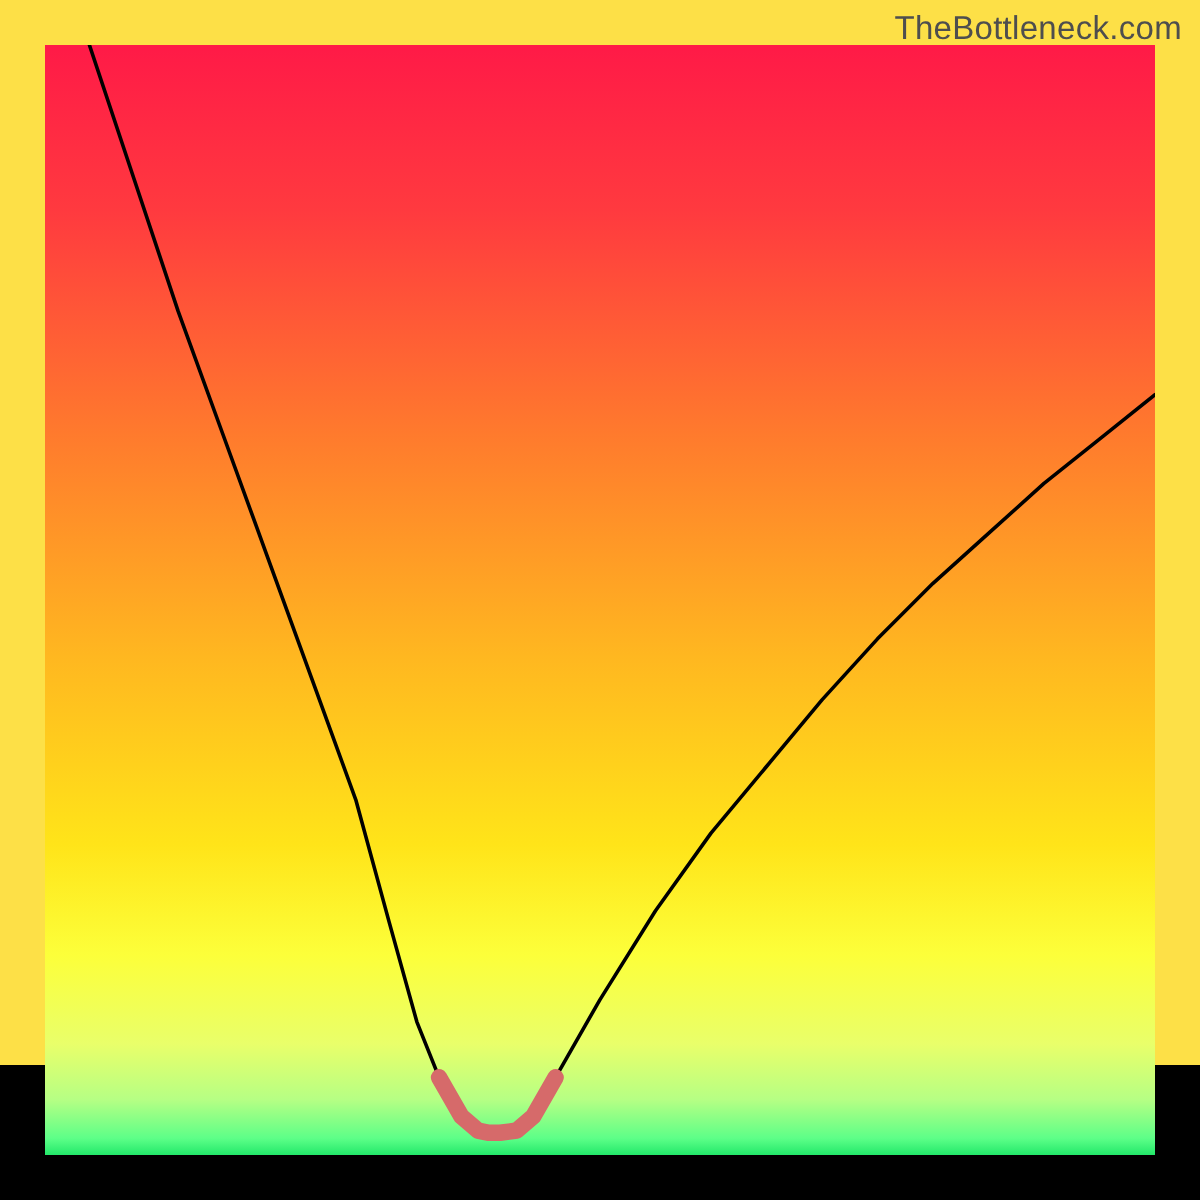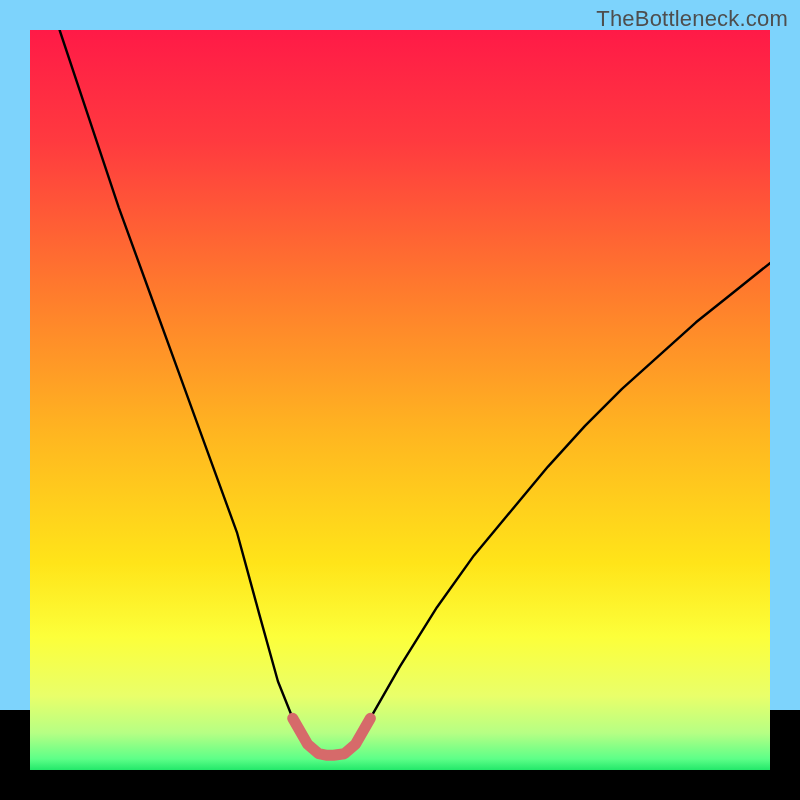--- a/index.html
+++ b/index.html
@@ -8,21 +8,21 @@
     width: 800px;
     height: 800px;
     background: #000;
     font-family: Arial, Helvetica, sans-serif;
     overflow: hidden;
   }
   .frame {
     position: relative;
     width: 800px;
     height: 710px;
-    background: #7dd3fc;
+    background: #fde047;
   }
   .watermark {
     position: absolute;
     top: 6px;
     right: 12px;
     color: #4e4e4e;
     font-size: 22px;
     font-weight: 500;
     letter-spacing: 0.2px;
     z-index: 10;

